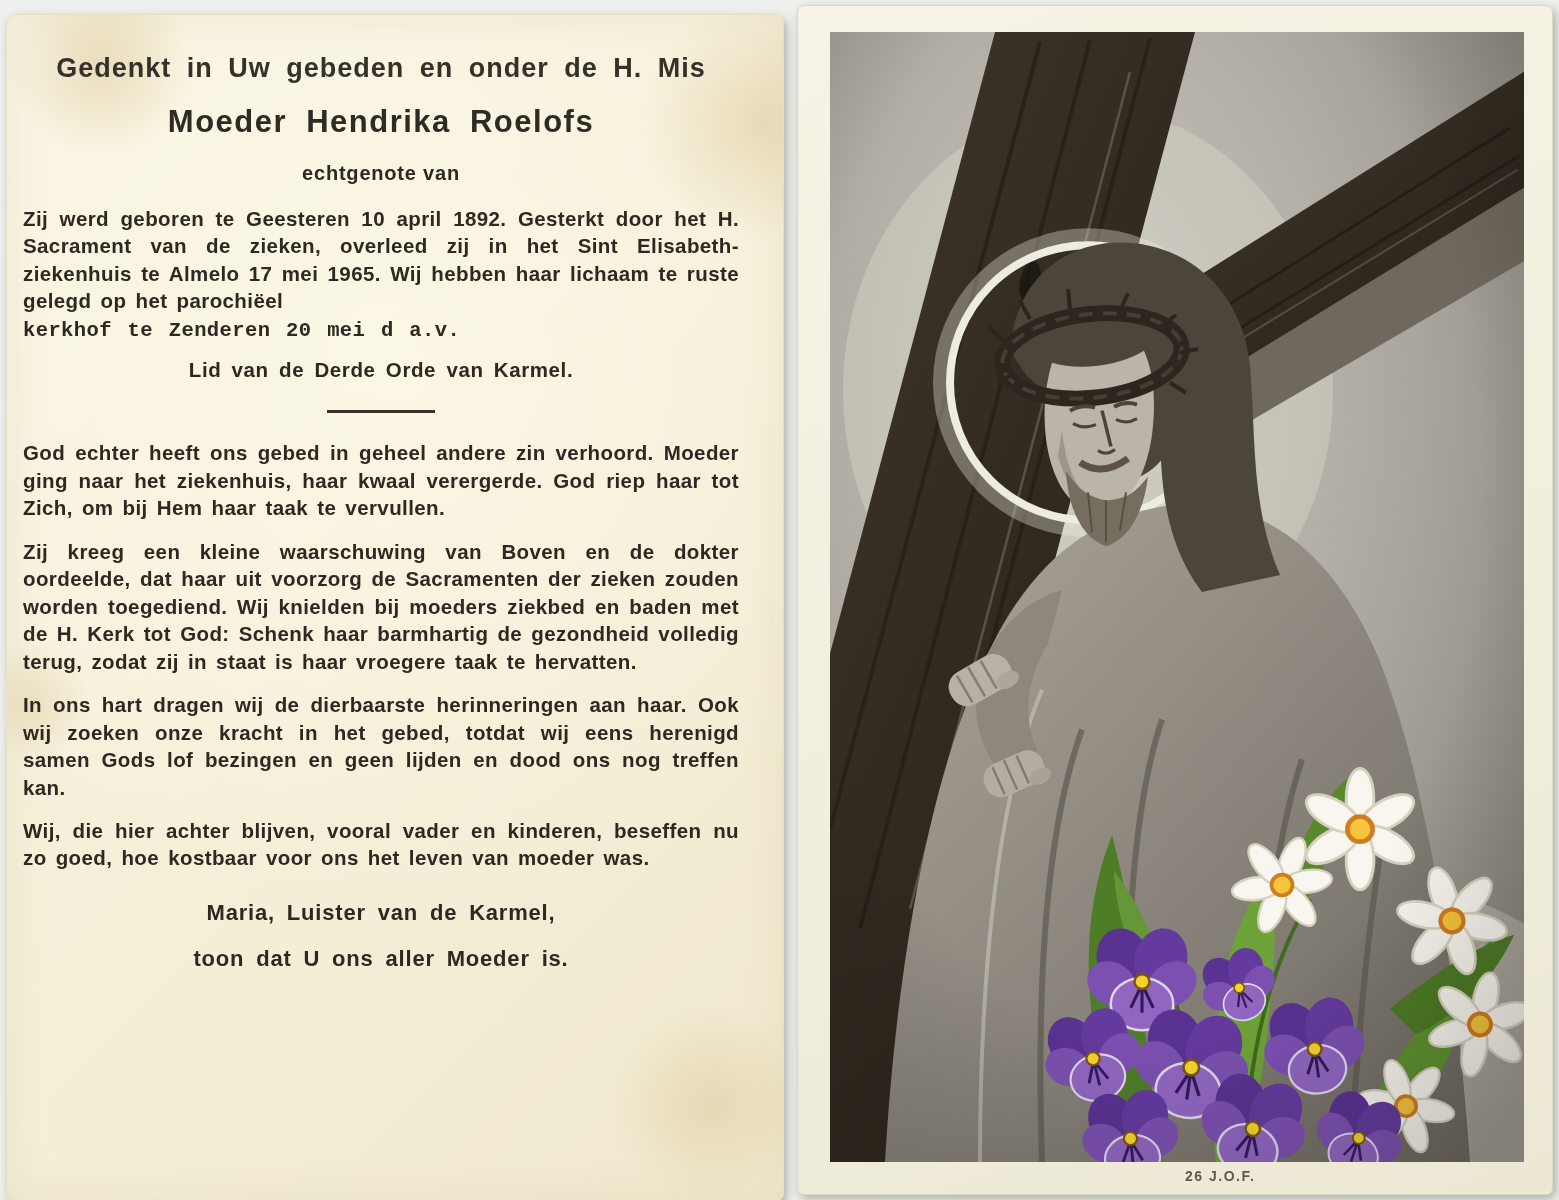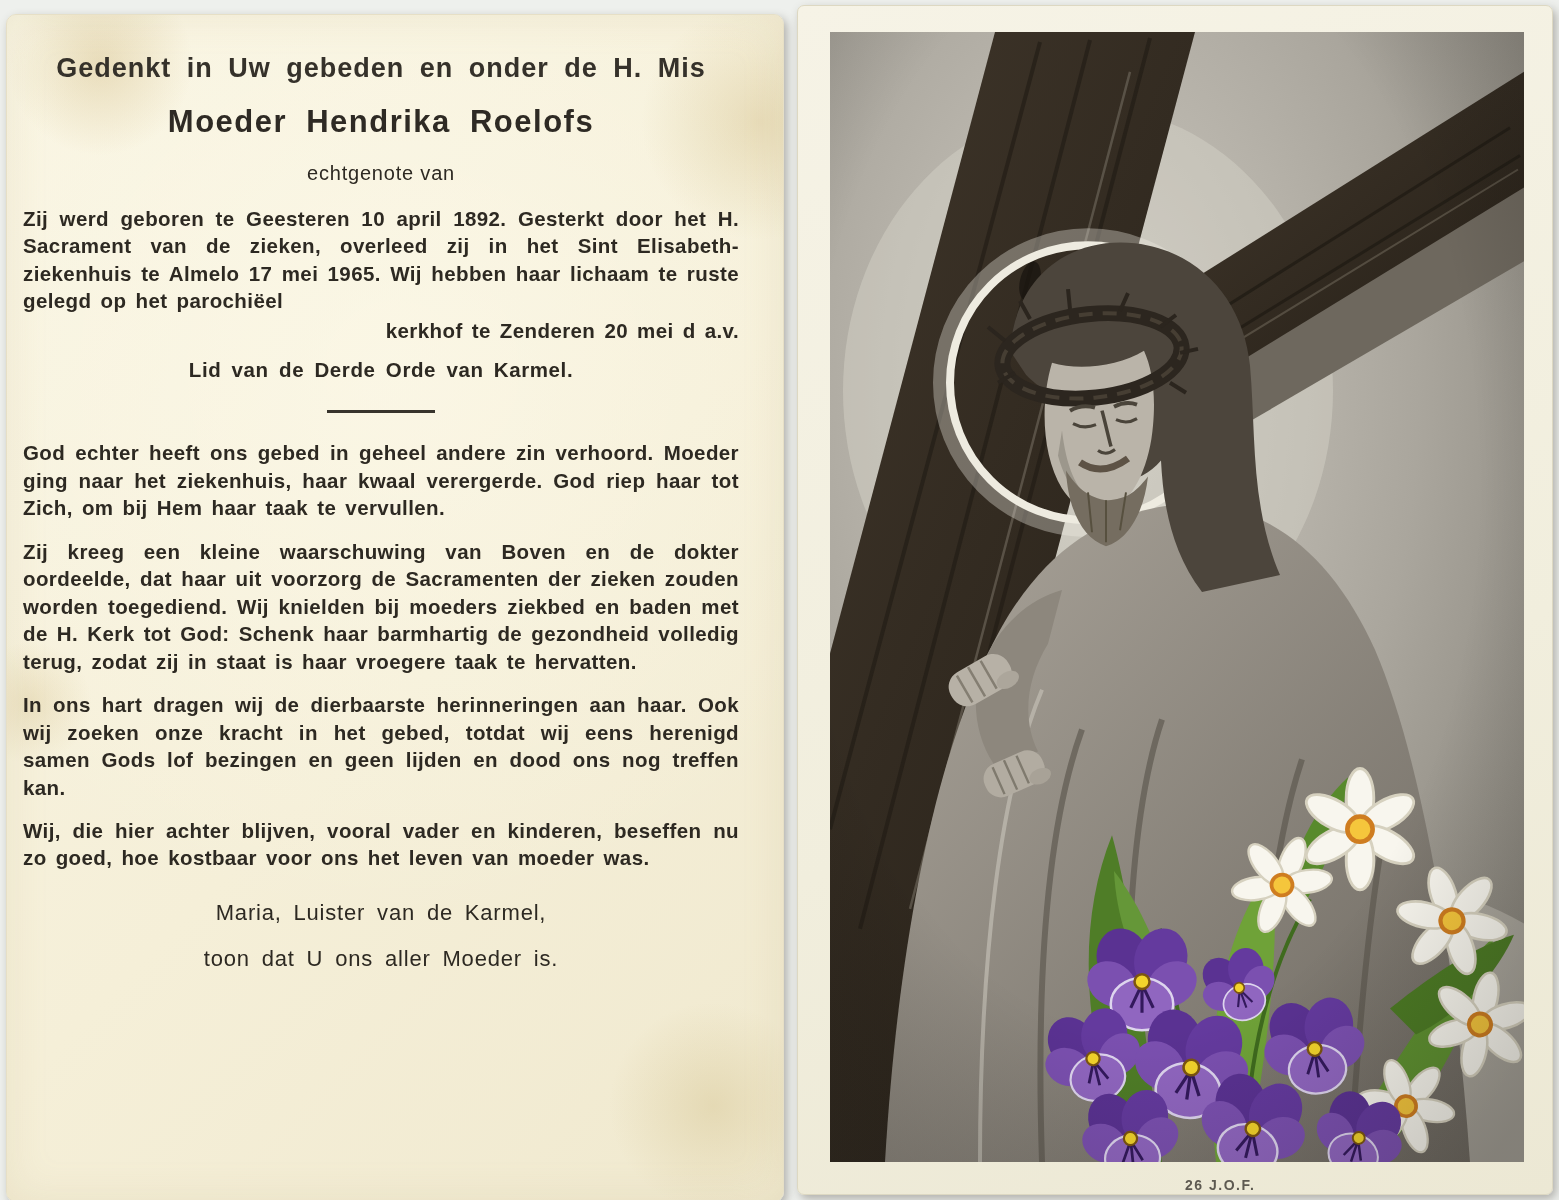--- a/index.html
+++ b/index.html
@@ -21,51 +21,51 @@
     border:1px solid #e6dfc6;
     box-shadow:3px 4px 10px rgba(60,55,45,.35), inset 0 0 40px rgba(190,170,120,.18);
     box-sizing:border-box;
     padding:30px 44px 20px 16px;
     color:#2d2922;overflow:hidden;
   }
   .intro{font-size:27px;font-weight:700;text-align:center;letter-spacing:1px;
     word-spacing:7px;margin:8px 0 20px;color:#35312a;}
   .name{font-size:31px;font-weight:700;text-align:center;letter-spacing:1.5px;
     word-spacing:9px;margin:0 0 22px;color:#2e2a24;}
-  .relation{font-size:20px;font-weight:400;text-align:center;letter-spacing:.8px;
+  .relation{font-size:20px;font-weight:700;text-align:center;letter-spacing:.8px;
     margin:0 0 20px;}
   .spouse{font-size:28px;font-weight:700;text-align:center;letter-spacing:2px;
     word-spacing:8px;margin:0 0 26px;}
   .body{font-size:20.5px;font-weight:700;line-height:1.34;letter-spacing:.4px;
     word-spacing:3px;margin:16px 0 12px;color:#2d2922;}
   .just{text-align:justify;}
-  .centered{text-align:right;margin-top:-10px;}
+  .centered{text-align:left;margin-top:-10px;font-family:Liberation Mono, monospace;}
   .membership{font-size:20.5px;font-weight:700;text-align:center;letter-spacing:.6px;
     word-spacing:4px;margin:14px 0 0;}
   .divider{width:108px;height:3px;background:#38342c;margin:28px auto 26px;}
-  .closing{font-size:22px;font-weight:400;text-align:center;letter-spacing:.8px;
+  .closing{font-size:22px;font-weight:700;text-align:center;letter-spacing:.8px;
     word-spacing:5px;margin:0;}
   .c1{margin-top:28px;margin-bottom:20px;}
 
   
   .card-right{
     left:797px;top:5px;width:756px;height:1190px;
     background:linear-gradient(160deg,#f6f3e6 0%,#f1eedd 60%,#ece8d4 100%);
     border:1px solid #ddd8c2;border-radius:7px;
     box-shadow:3px 4px 10px rgba(60,55,45,.35);
     box-sizing:border-box;
   }
   .image-area{
     position:absolute;left:32px;top:26px;right:28px;bottom:32px;
     background:#a7a39a;box-shadow:inset 0 0 0 1px rgba(70,66,58,.45), inset 0 0 30px rgba(40,38,32,.25);
     overflow:hidden;
   }
   .image-area svg{display:block;width:100%;height:100%;}
   .imprint{
-    position:absolute;bottom:1px;left:56%;transform:translateX(-50%);
+    position:absolute;bottom:10px;left:56%;transform:translateX(-50%);
     font-size:14px;font-weight:700;color:#45413a;letter-spacing:1.5px;opacity:.85;
   }
 </style>
 </head>
 <body>
 
 <div class="scan">
 
   <section class="card card-left">
     <p class="intro">Gedenkt in Uw gebeden en onder de H. Mis</p>

